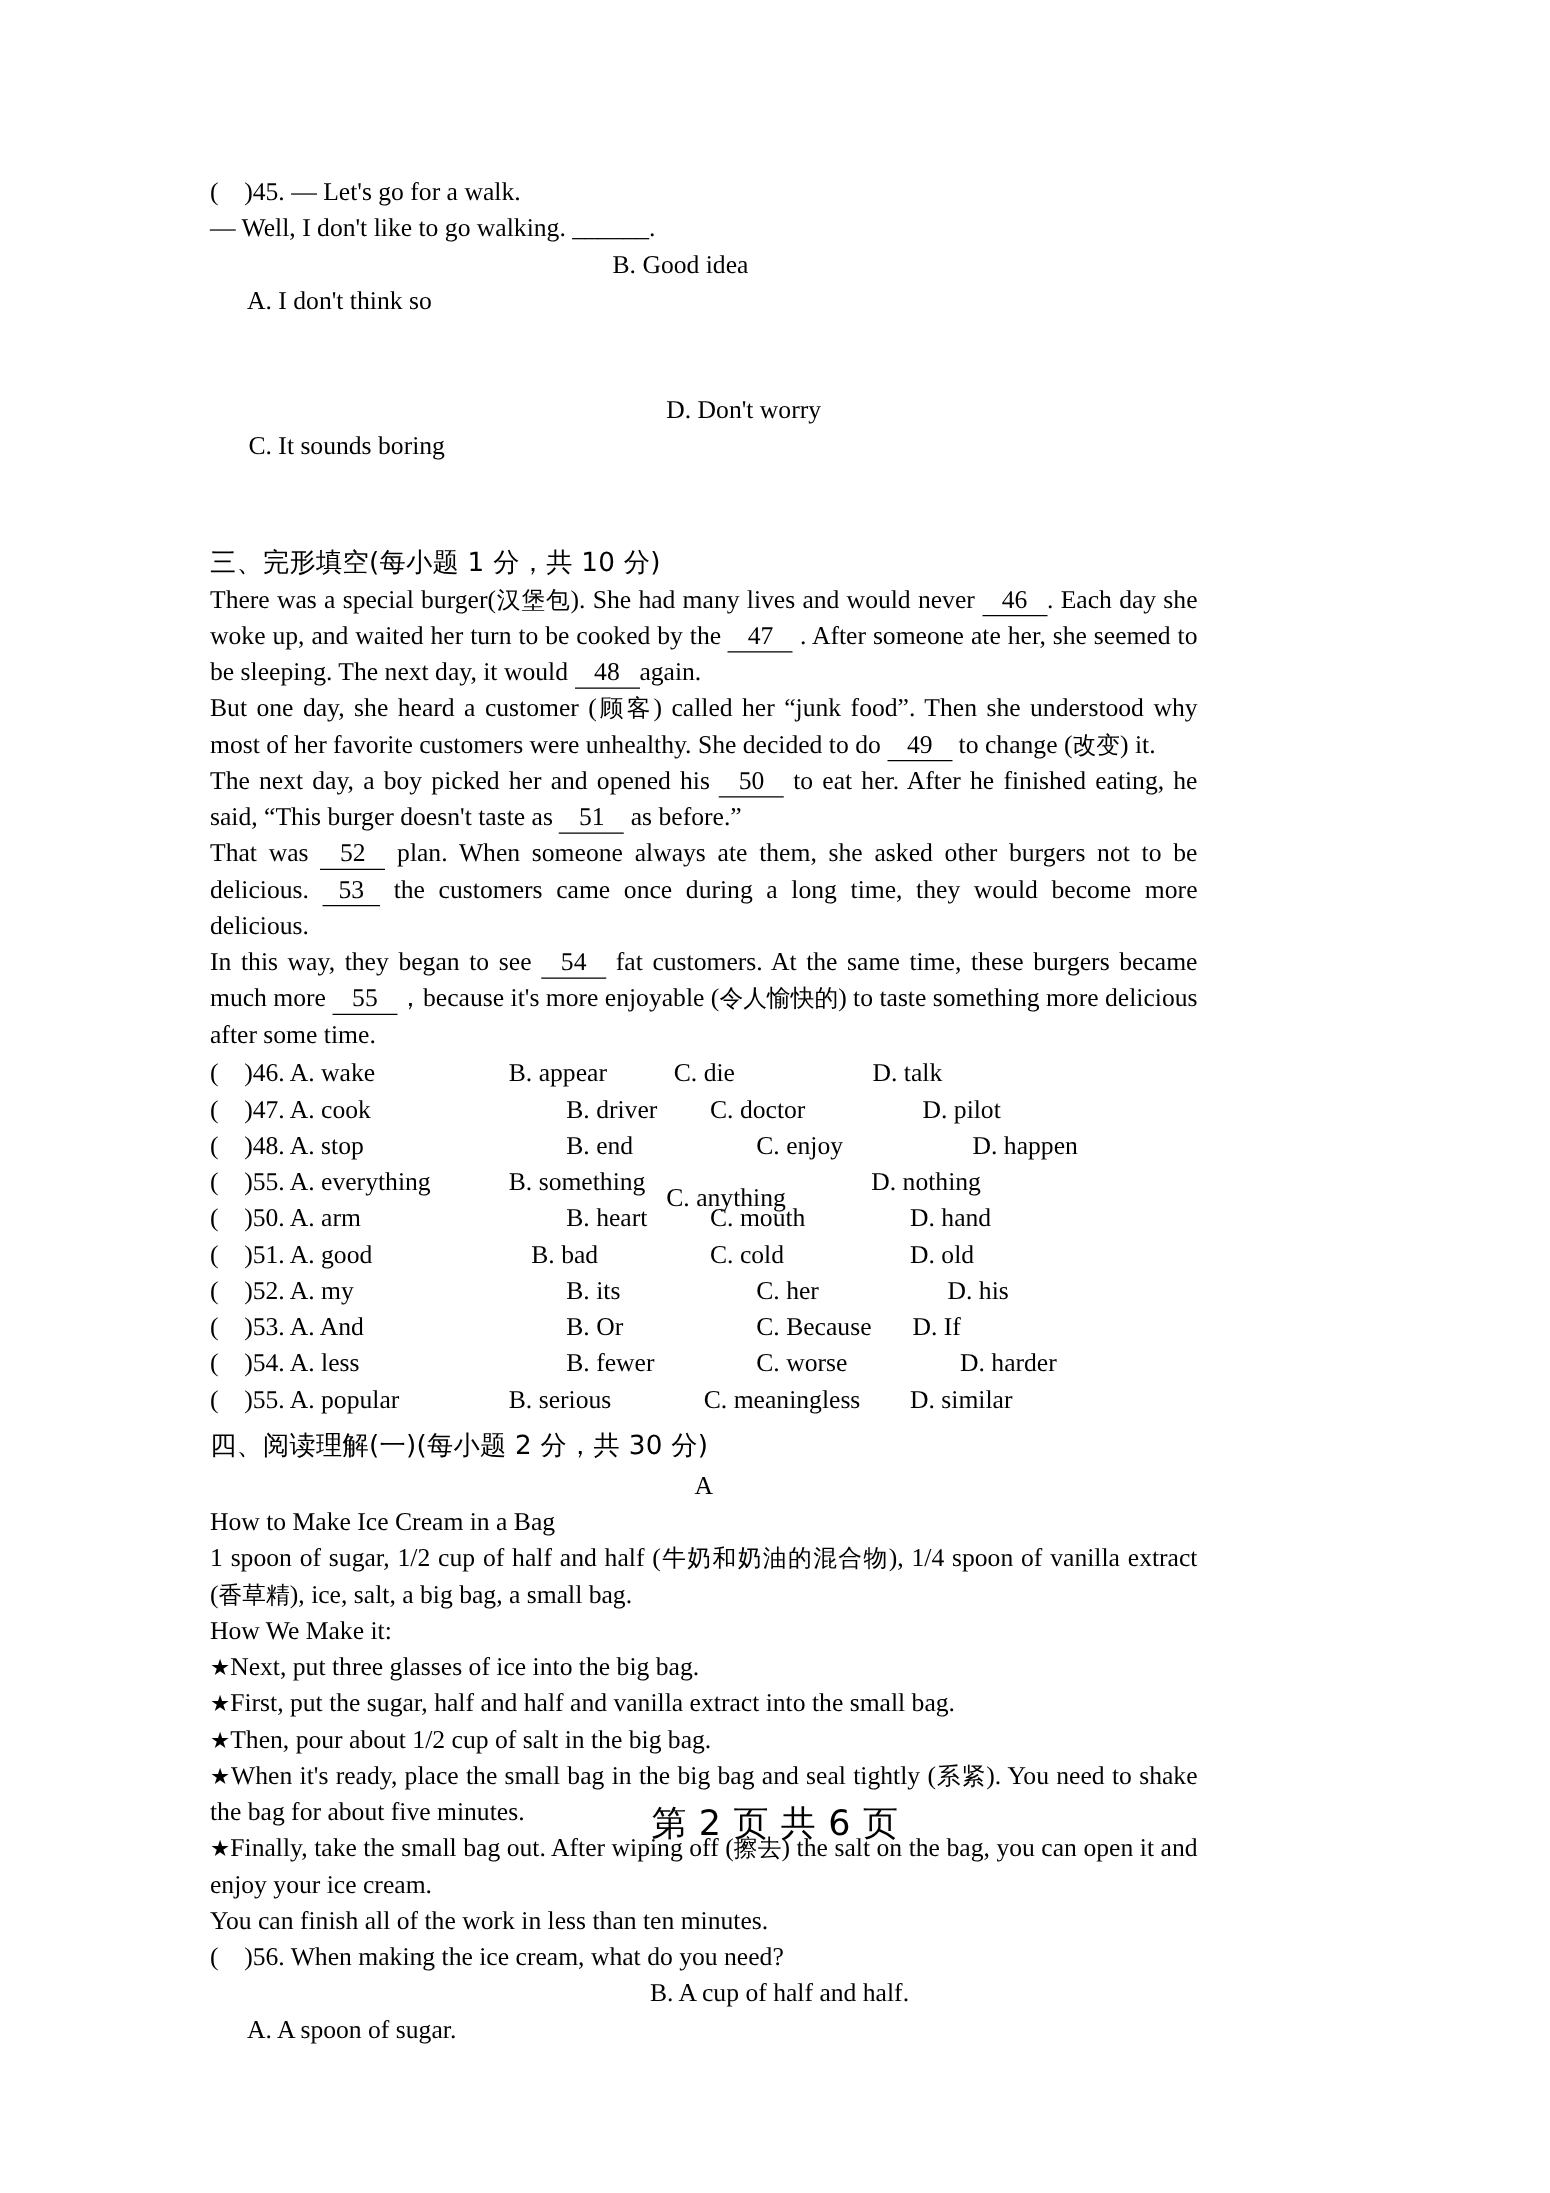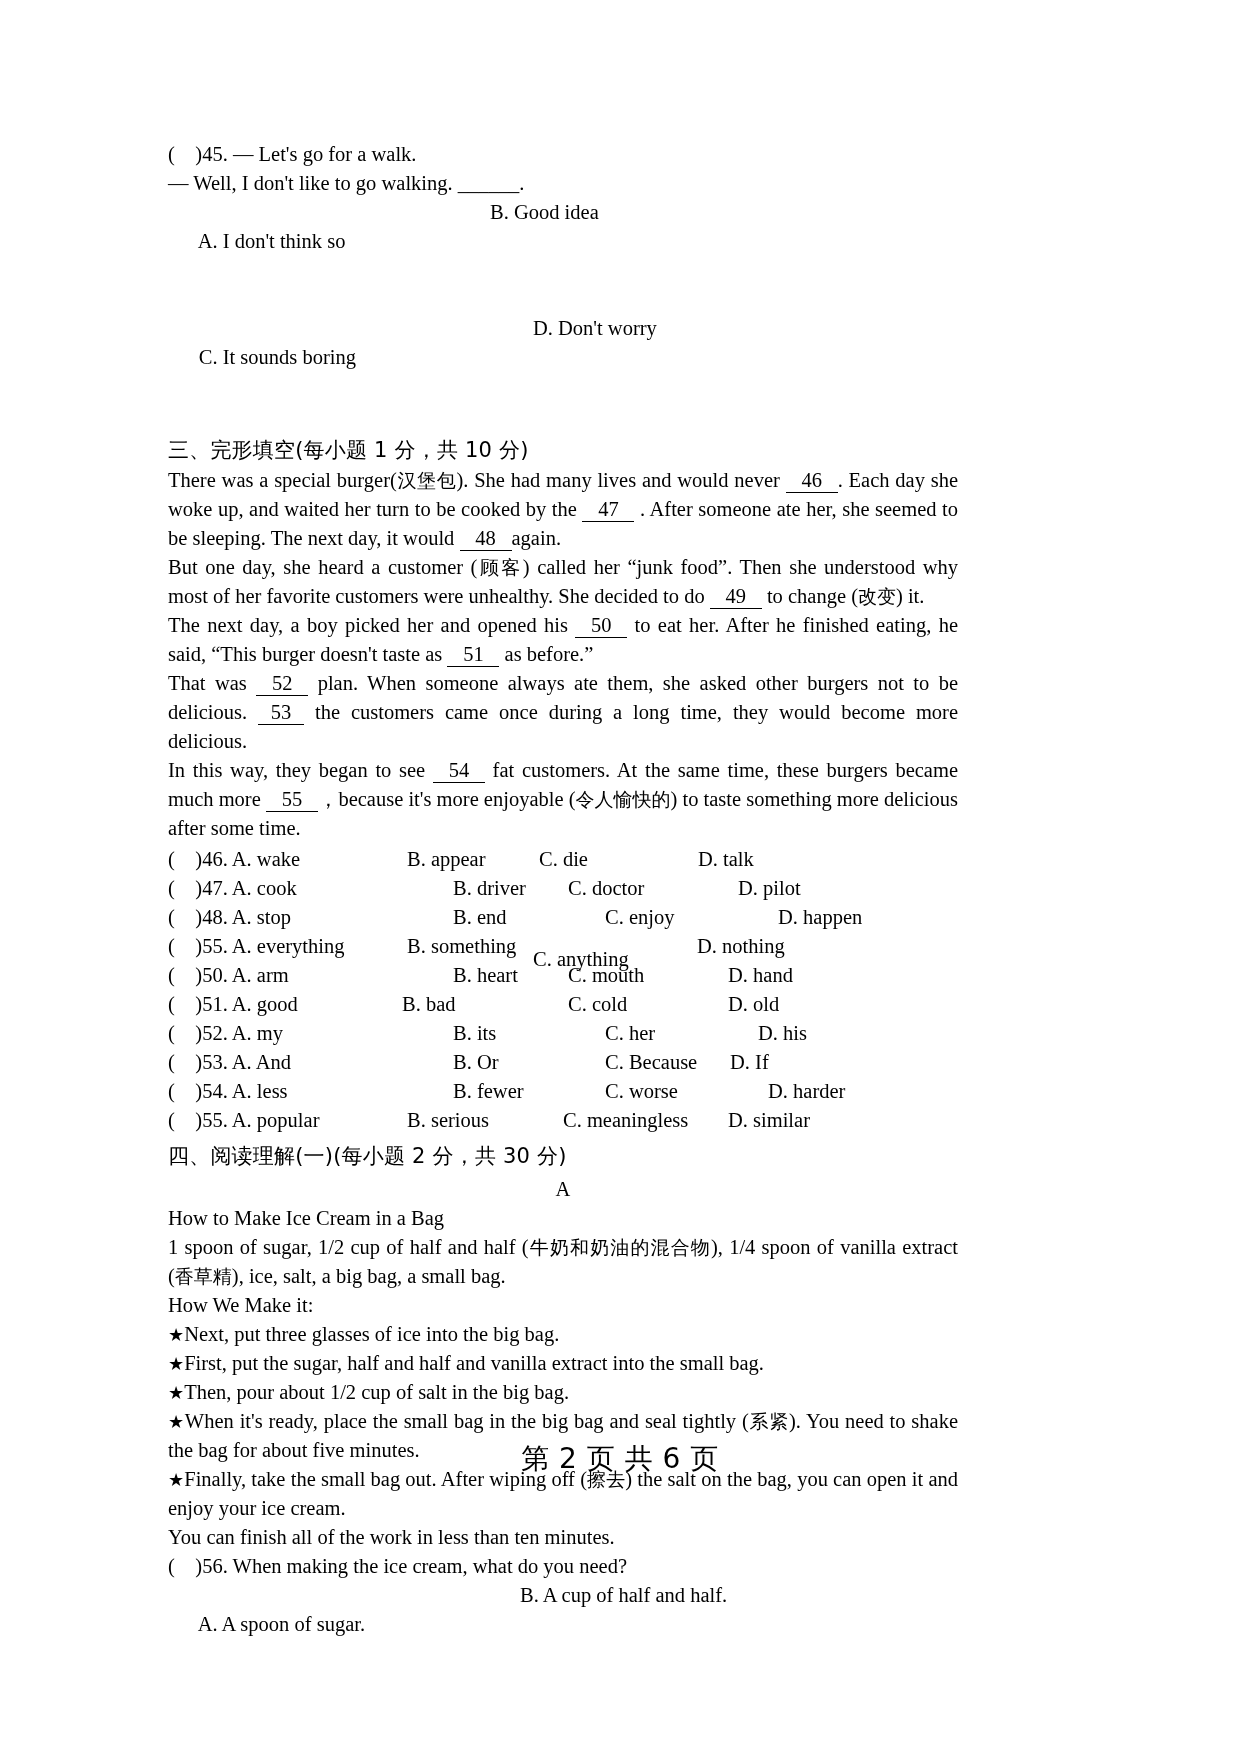--- a/index.html
+++ b/index.html
@@ -122,21 +122,21 @@
         <div class="para"><span>That was </span><span class="blank">52</span><span> plan. When someone always ate them, she asked other burgers not to be delicious. </span><span class="blank narrow">53</span><span> the customers came once during a long time, they would become more delicious.</span></div>
         <div class="para"><span>In this way, they began to see </span><span class="blank">54</span><span> fat customers. At the same time, these burgers became much more </span><span class="blank">55</span><span>，because it's more enjoyable (</span><span class="cjk">令人愉快的</span><span>) to taste something more delicious after some time.</span></div>
       </div>
 
     <div id="cloze-mcq" style="margin-top:2px;">
         <div class="mcq-line"><span>(    )46. </span><span>A. wake</span><span class="opt" style="left: 239px;">B. appear</span><span class="opt" style="left: 371px;">C. die</span><span class="opt" style="left: 530px;">D. talk</span></div>
         <div class="mcq-line"><span>(    )47. </span><span>A. cook</span><span class="opt" style="left: 285px;">B. driver</span><span class="opt" style="left: 400px;">C. doctor</span><span class="opt" style="left: 570px;">D. pilot</span></div>
         <div class="mcq-line"><span>(    )48. </span><span>A. stop</span><span class="opt" style="left: 285px;">B. end</span><span class="opt" style="left: 437px;">C. enjoy</span><span class="opt" style="left: 610px;">D. happen</span></div>
         <div class="mcq-line"><span>(    )55. </span><span>A. everything</span><span class="opt" style="left: 239px;">B. something</span><span class="opt" style="left: 365px; margin-top: 13px;">C. anything</span><span class="opt" style="left: 529px;">D. nothing</span></div>
         <div class="mcq-line"><span>(    )50. </span><span>A. arm</span><span class="opt" style="left: 285px;">B. heart</span><span class="opt" style="left: 400px;">C. mouth</span><span class="opt" style="left: 560px;">D. hand</span></div>
-        <div class="mcq-line"><span>(    )51. </span><span>A. good</span><span class="opt" style="left: 234px;">B. bad</span><span class="opt" style="left: 400px;">C. cold</span><span class="opt" style="left: 560px;">D. old</span></div>
+        <div class="mcq-line"><span>(    )51. </span><span>A. good</span><span class="opt" style="left: 257px;">B. bad</span><span class="opt" style="left: 400px;">C. cold</span><span class="opt" style="left: 560px;">D. old</span></div>
         <div class="mcq-line"><span>(    )52. </span><span>A. my</span><span class="opt" style="left: 285px;">B. its</span><span class="opt" style="left: 437px;">C. her</span><span class="opt" style="left: 590px;">D. his</span></div>
         <div class="mcq-line"><span>(    )53. </span><span>A. And</span><span class="opt" style="left: 285px;">B. Or</span><span class="opt" style="left: 437px;">C. Because</span><span class="opt" style="left: 562px;">D. If</span></div>
         <div class="mcq-line"><span>(    )54. </span><span>A. less</span><span class="opt" style="left: 285px;">B. fewer</span><span class="opt" style="left: 437px;">C. worse</span><span class="opt" style="left: 600px;">D. harder</span></div>
         <div class="mcq-line"><span>(    )55. </span><span>A. popular</span><span class="opt" style="left: 239px;">B. serious</span><span class="opt" style="left: 395px;">C. meaningless</span><span class="opt" style="left: 560px;">D. similar</span></div>
       </div>
 
     <div class="section-head" style="margin-top:6px;"><span>四、阅读理解(一)</span><span>(每小题 2 分，共 30 分)</span></div>
 
     <div class="line center" style="margin-top:3px;">A</div>
 

